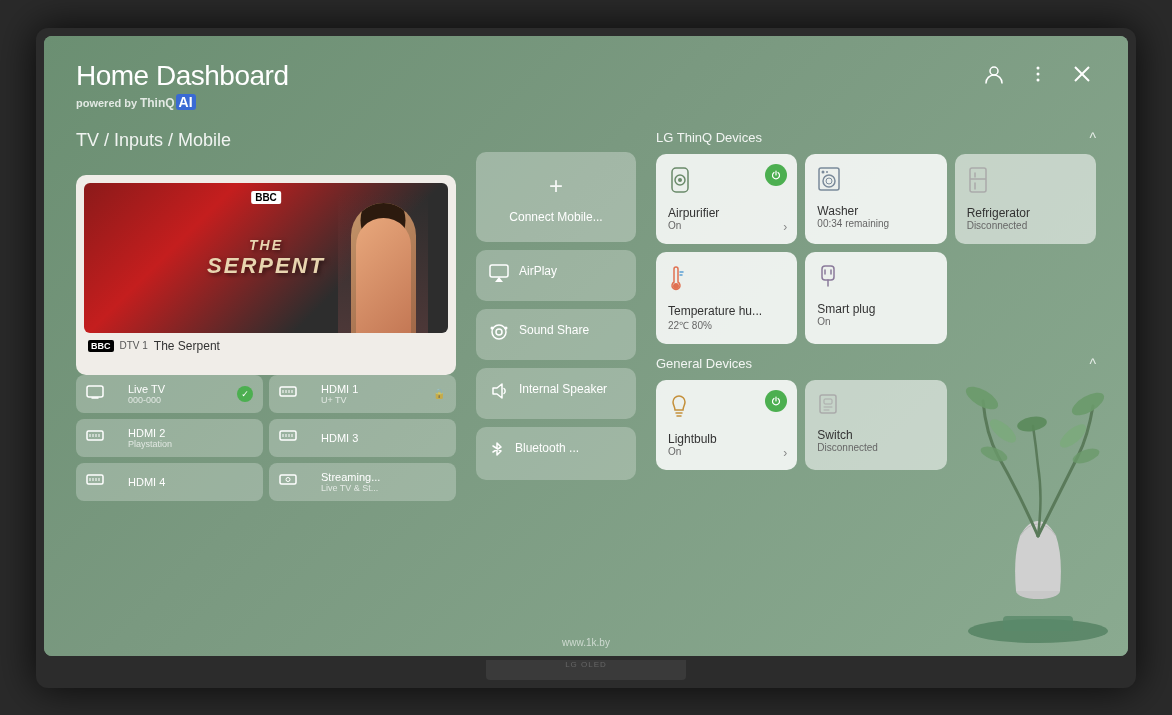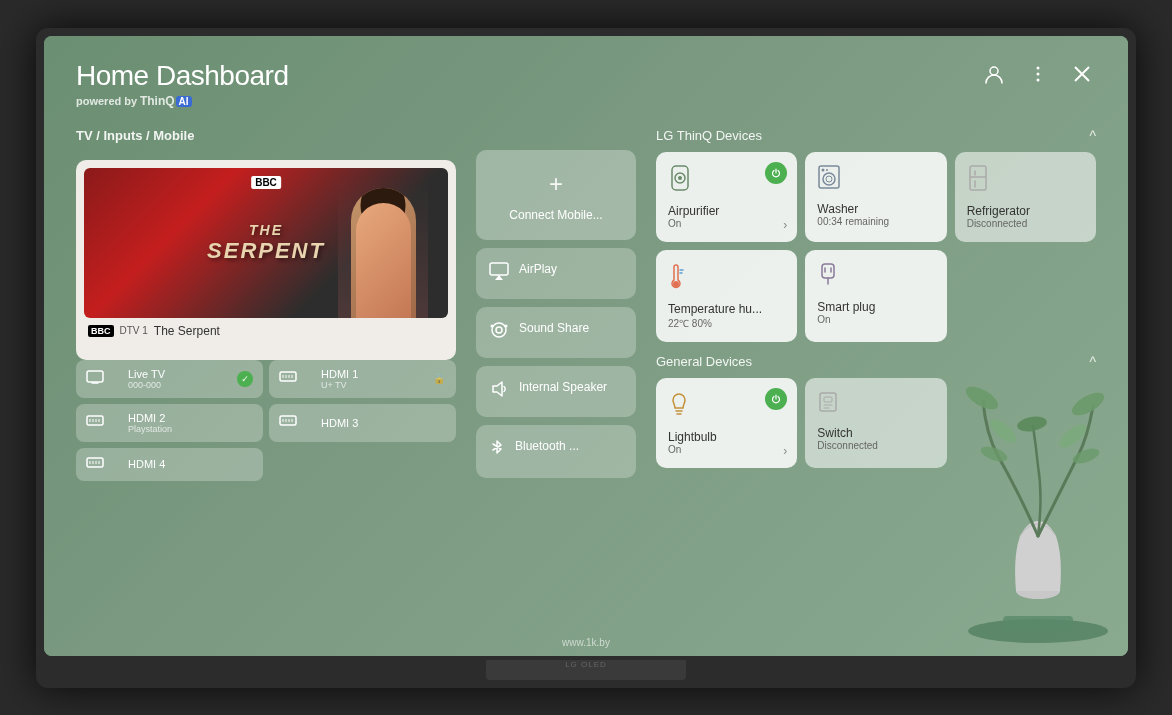--- a/index.html
+++ b/index.html
@@ -98,24 +98,24 @@
     .main-content {
       display: flex;
       gap: 20px;
       height: calc(100% - 70px);
     }
     .left-panel {
       width: 380px;
       flex-shrink: 0;
     }
     .section-title {
-      font-size: 13px;
+      font-size: 18px;
       color: rgba(255,255,255,0.9);
-      margin-bottom: 17px;
-      font-weight: 700;
+      margin-bottom: 24px;
+      font-weight: 400;
     }
     
     .tv-preview-card {
       background: #f0ede8;
       border-radius: 10px;
       padding: 8px;
       margin-bottom: 0;
       height: 200px;
       overflow: hidden;
       position: relative;
@@ -365,21 +365,21 @@
           <ellipse cx="138" cy="120" rx="14" ry="6" fill="#6a9a6a" transform="rotate(-20 138 120)" opacity="0.8"></ellipse>
           <ellipse cx="46" cy="118" rx="14" ry="6" fill="#6a9a6a" transform="rotate(20 46 118)" opacity="0.8"></ellipse>
         </svg>
       </div>
 
       <div class="header">
         <div class="header-left">
           <h1>Home Dashboard</h1>
           <div class="powered-by">
             <span>powered by</span>
-            <span style="font-weight:700;font-size:12px;">ThinQ</span><span style="font-size:10px;background:#3a6ad4;color:#fff;border-radius:3px;padding:0 3px;margin-left:1px;">AI</span>
+            <span style="font-weight:700;font-size:12px;">ThinQ</span><span style="font-size:14px;background:#3a6ad4;color:#fff;border-radius:3px;padding:0 3px;margin-left:1px;">AI</span>
           </div>
         </div>
         <div class="header-right">
           <div class="header-icon">
             <svg width="22" height="22" viewBox="0 0 22 22" fill="none" xmlns="http://www.w3.org/2000/svg">
               <circle cx="11" cy="8" r="4" stroke="white" stroke-width="1.5"></circle>
               <path d="M3 20c0-4.4 3.6-8 8-8s8 3.6 8 8" stroke="white" stroke-width="1.5" stroke-linecap="round"></path>
             </svg>
           </div>
           <div class="header-icon">
@@ -497,20 +497,32 @@
                   <line x1="7" y1="5" x2="7" y2="8" stroke="white" stroke-width="1"></line>
                   <line x1="10" y1="5" x2="10" y2="8" stroke="white" stroke-width="1"></line>
                   <line x1="13" y1="5" x2="13" y2="8" stroke="white" stroke-width="1"></line>
                 </svg>
               </span>
               <div>
                 <div class="label">HDMI 4</div>
               </div>
             </div>
 
+            <div class="input-btn">
+              <span class="icon-area">
+                <svg width="18" height="14" viewBox="0 0 18 14" fill="none" xmlns="http://www.w3.org/2000/svg">
+                  <rect x="1" y="2" width="16" height="9" rx="1.5" stroke="white" stroke-width="1.5"></rect>
+                  <circle cx="9" cy="6.5" r="2" stroke="white" stroke-width="1"></circle>
+                </svg>
+              </span>
+              <div>
+                <div class="label">Streaming...</div>
+                <div class="sublabel">Live TV &amp; St...</div>
+              </div>
+            </div>
           </div>
         </div>
 
         <div class="middle-panel">
 
           <div class="action-btn connect-btn">
             <span class="plus-icon">+</span>
             <span class="btn-label">Connect Mobile...</span>
           </div>
 

